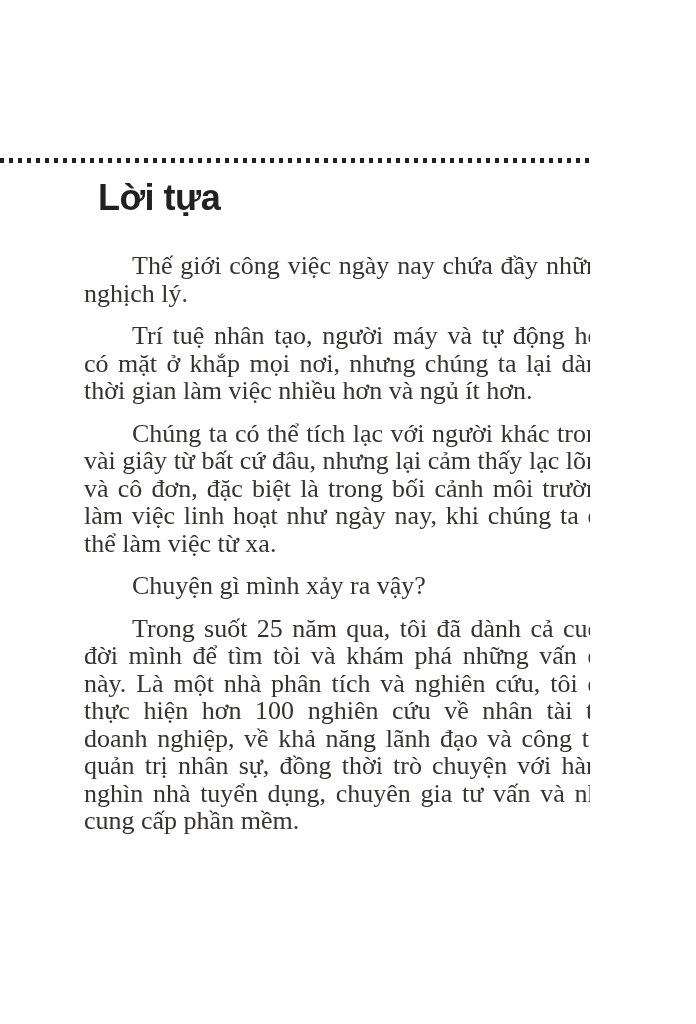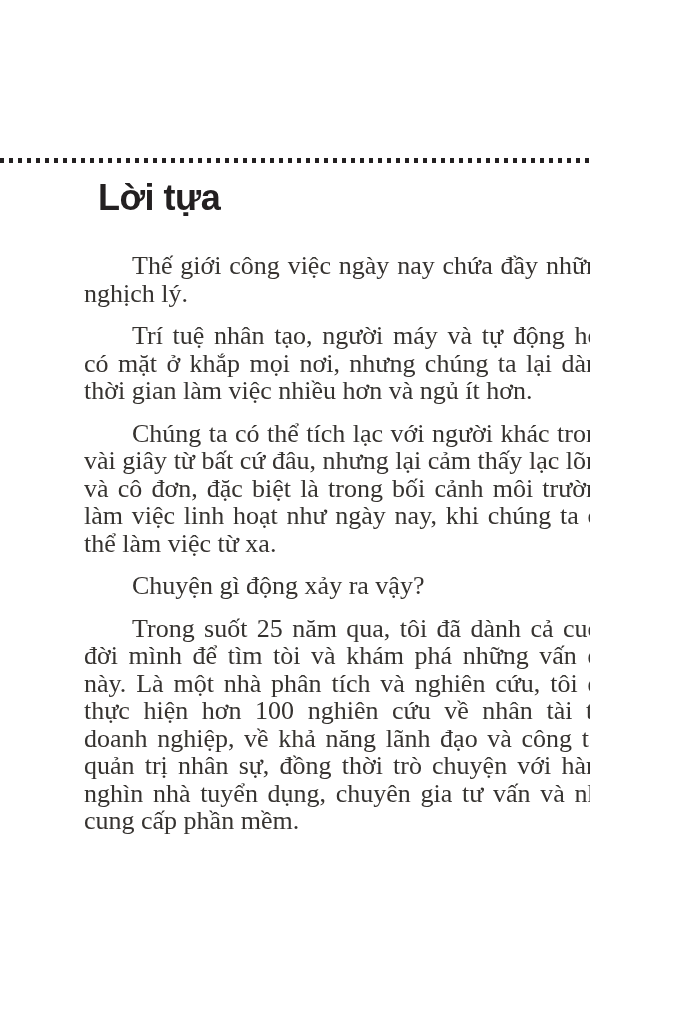--- a/index.html
+++ b/index.html
@@ -62,16 +62,16 @@
 </head>
 <body>
 
 <div class="page">
   <div class="dotted-rule"></div>
   <h1 class="chapter-title">Lời tựa</h1>
   <div class="body-paragraphs">
       <p class="para">Thế giới công việc ngày nay chứa đầy những nghịch lý.</p>
       <p class="para">Trí tuệ nhân tạo, người máy và tự động hóa có mặt ở khắp mọi nơi, nhưng chúng ta lại dành thời gian làm việc nhiều hơn và ngủ ít hơn.</p>
       <p class="para">Chúng ta có thể tích lạc với người khác trong vài giây từ bất cứ đâu, nhưng lại cảm thấy lạc lõng và cô đơn, đặc biệt là trong bối cảnh môi trường làm việc linh hoạt như ngày nay, khi chúng ta có thể làm việc từ xa.</p>
-      <p class="para">Chuyện gì động xảy ra vậy?</p>
+      <p class="para">Chuyện gì mình xảy ra vậy?</p>
       <p class="para">Trong suốt 25 năm qua, tôi đã dành cả cuộc đời mình để tìm tòi và khám phá những vấn đề này. Là một nhà phân tích và nghiên cứu, tôi đã thực hiện hơn 100 nghiên cứu về nhân tài tại doanh nghiệp, về khả năng lãnh đạo và công tác quản trị nhân sự, đồng thời trò chuyện với hàng nghìn nhà tuyển dụng, chuyên gia tư vấn và nhà cung cấp phần mềm.</p>
     </div>
 </div>
 
 </body></html>

